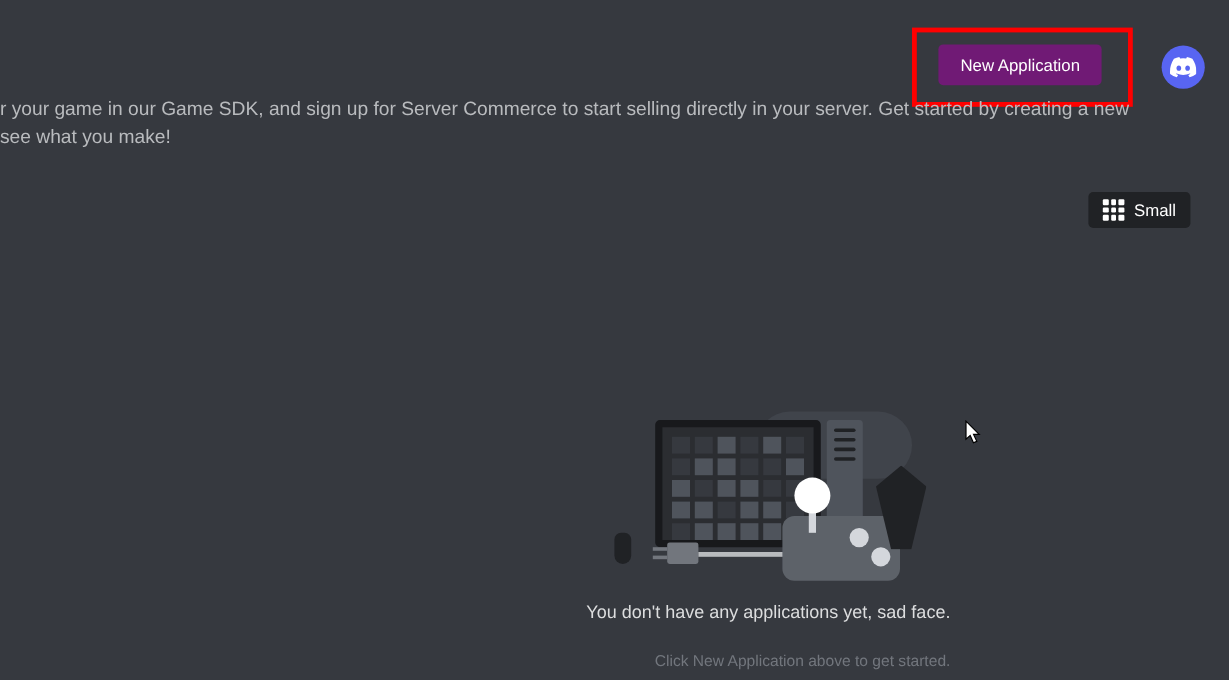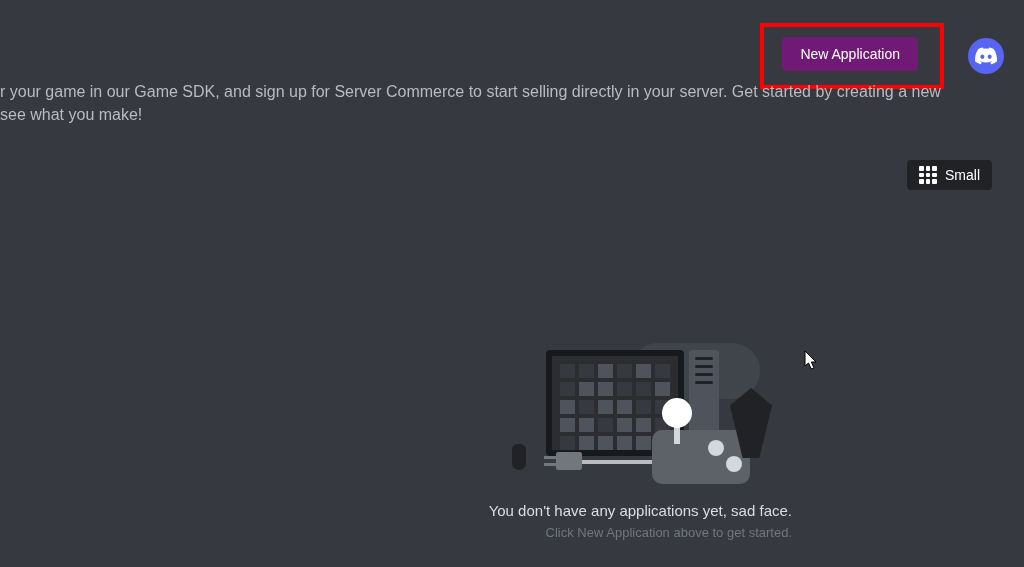--- a/index.html
+++ b/index.html
@@ -76,21 +76,21 @@
     .stick { position:absolute; top:82px; left:172px; width:6px; height:22px; background:#d4d7dc; z-index:2; }
     .jb { position:absolute; width:16px; height:16px; background:#d4d7dc; border-radius:50%; }
     .jb.a { top:100px; left:206px;} .jb.b{ top:116px; left:224px;}
 
     .bat { position:absolute; top:48px; left:228px; width:42px; height:70px; }
     .bat::before{ content:""; position:absolute; inset:0; background:#202225; clip-path:polygon(50% 0,100% 25%,70% 100%,30% 100%,0 25%);} 
 
     .bug { position:absolute; top:104px; left:10px; width:14px; height:26px; background:#202225; border-radius:8px 8px 10px 10px; }
 
     .msg1 { font-size:15px; color:#dcddde; }
-    .msg2 { font-size:13px; color:#72767d; margin-top:6px; }
+    .msg2 { font-size:13px; color:#72767d; margin-top:24px; }
 
     .cursor { position:absolute; top:350px; left:804px; width:16px; height:22px; pointer-events:none; }
     .cursor svg { width:16px; height:22px; }
   </style>
 </head>
 <body>
 
 <div class="header">
   <div class="highlight-box">
     <button class="new-app-btn">New Application</button>

